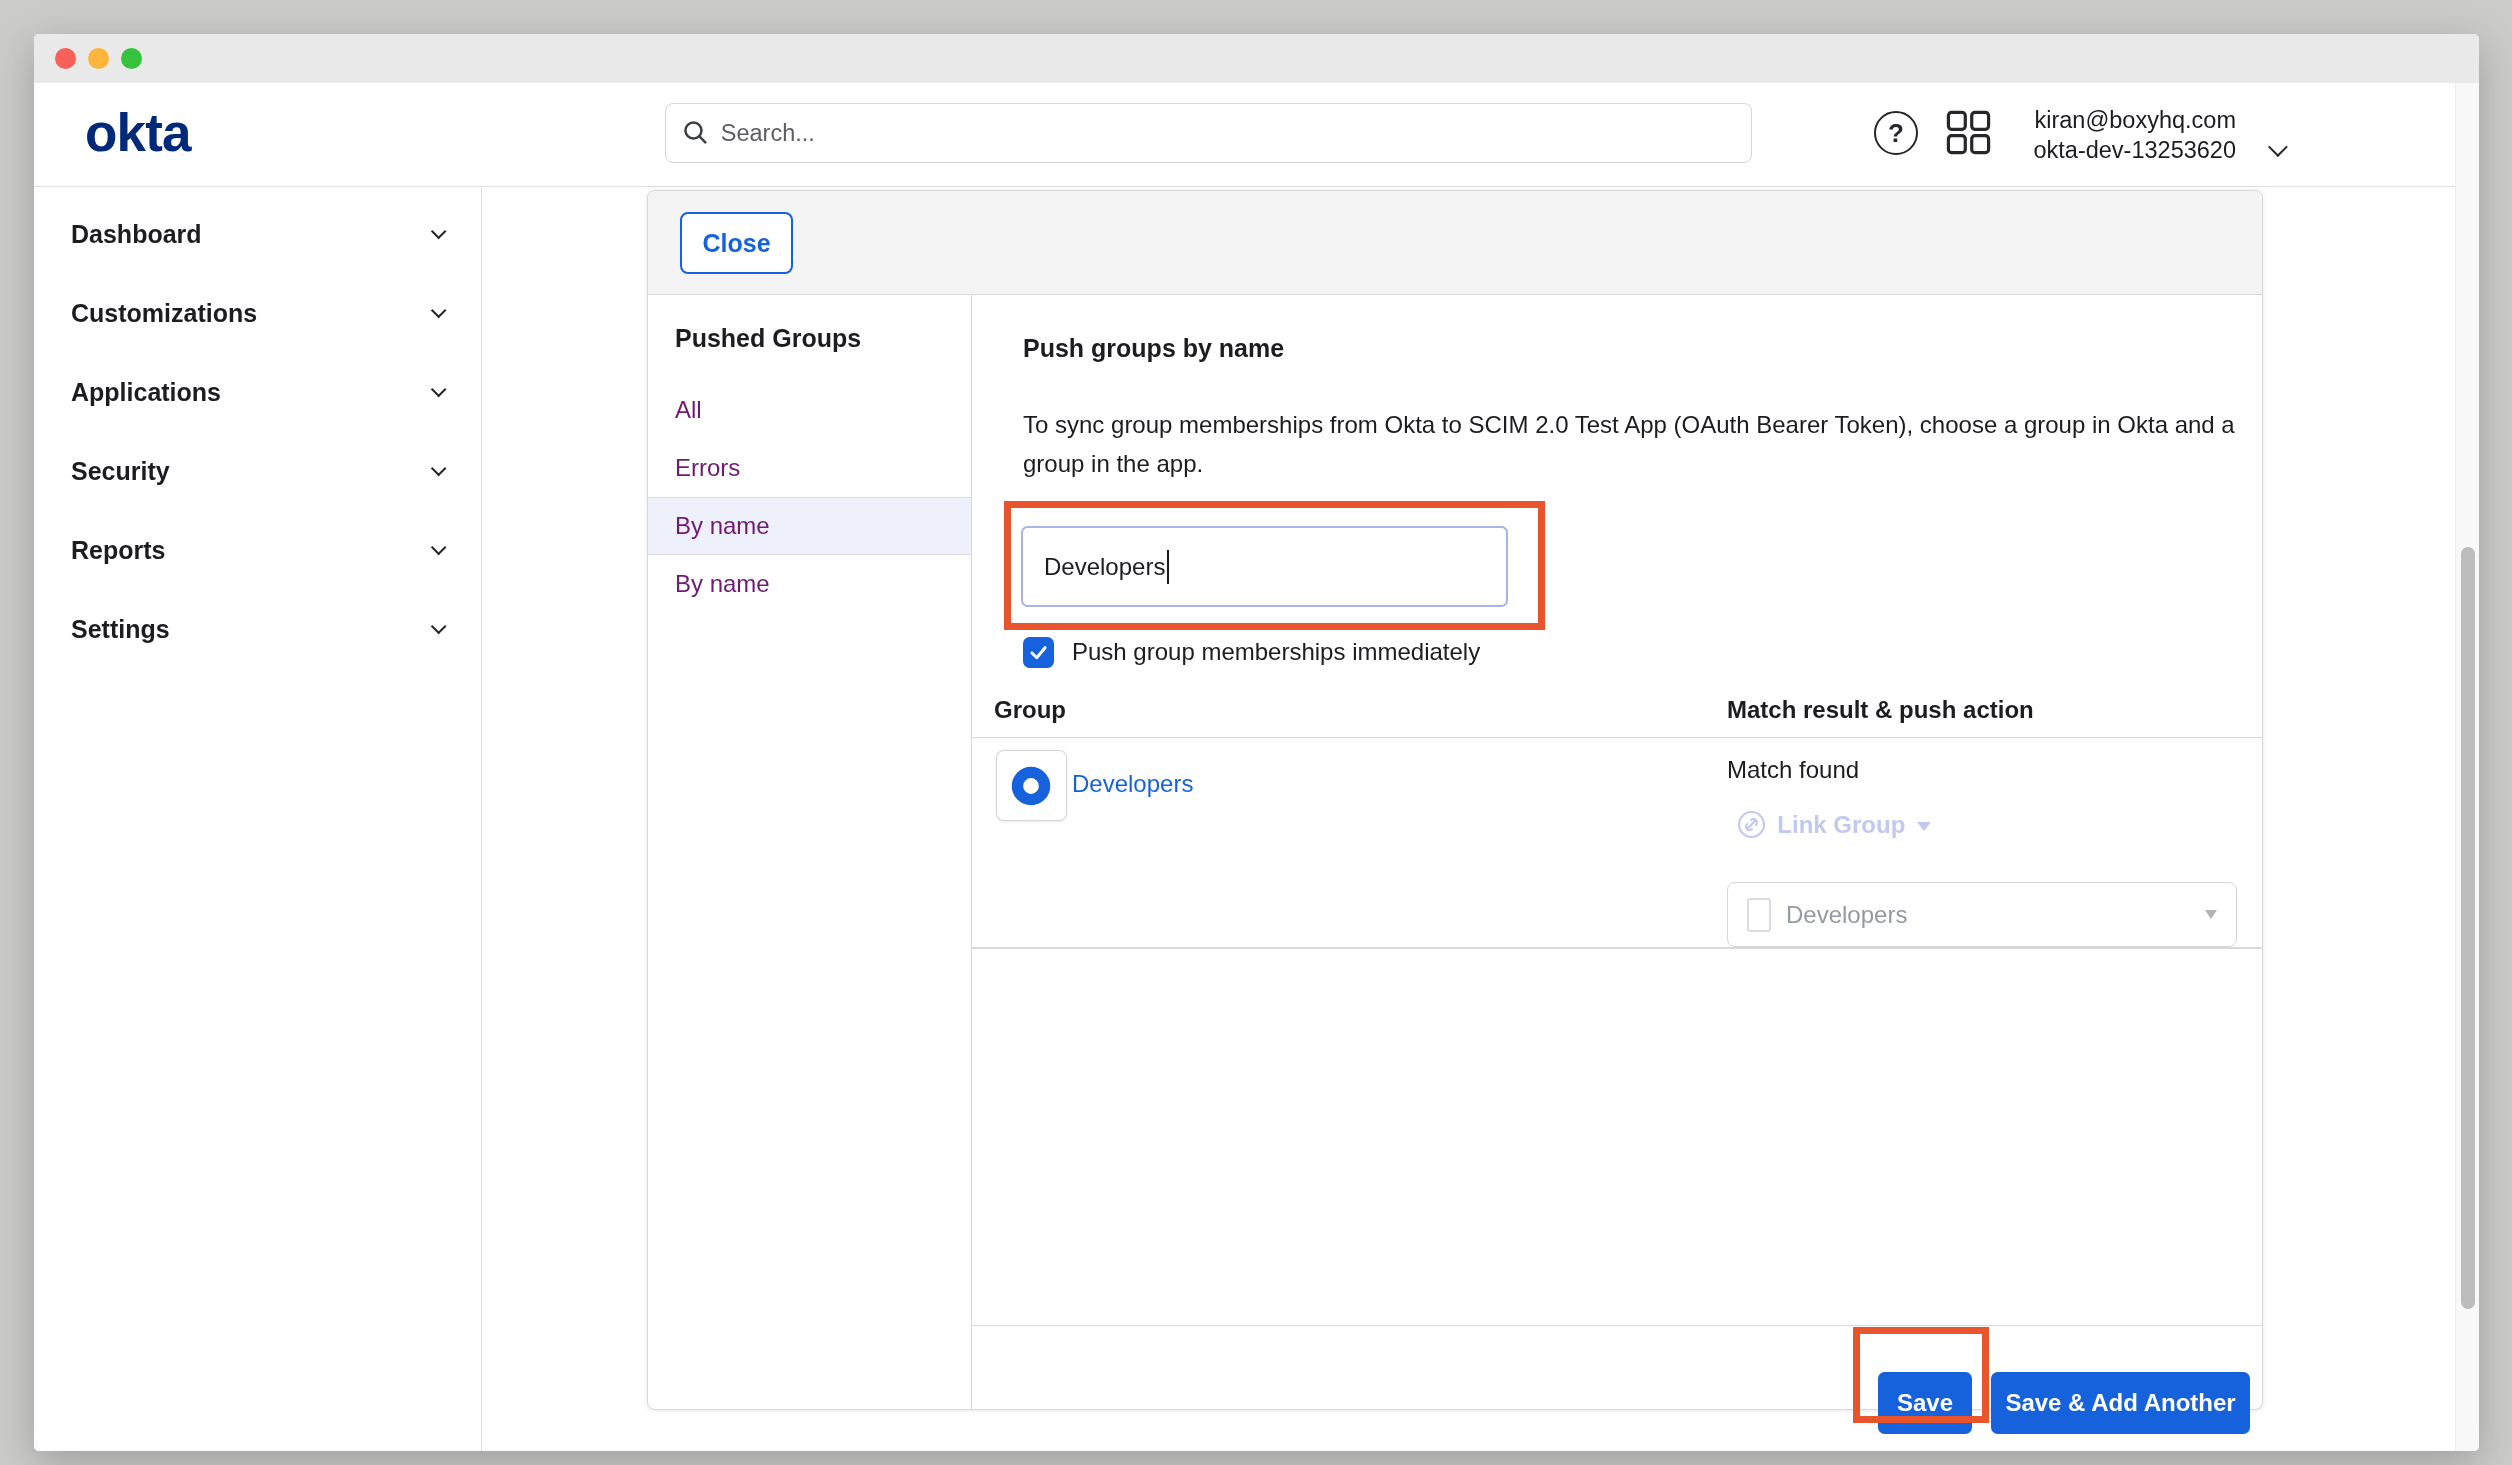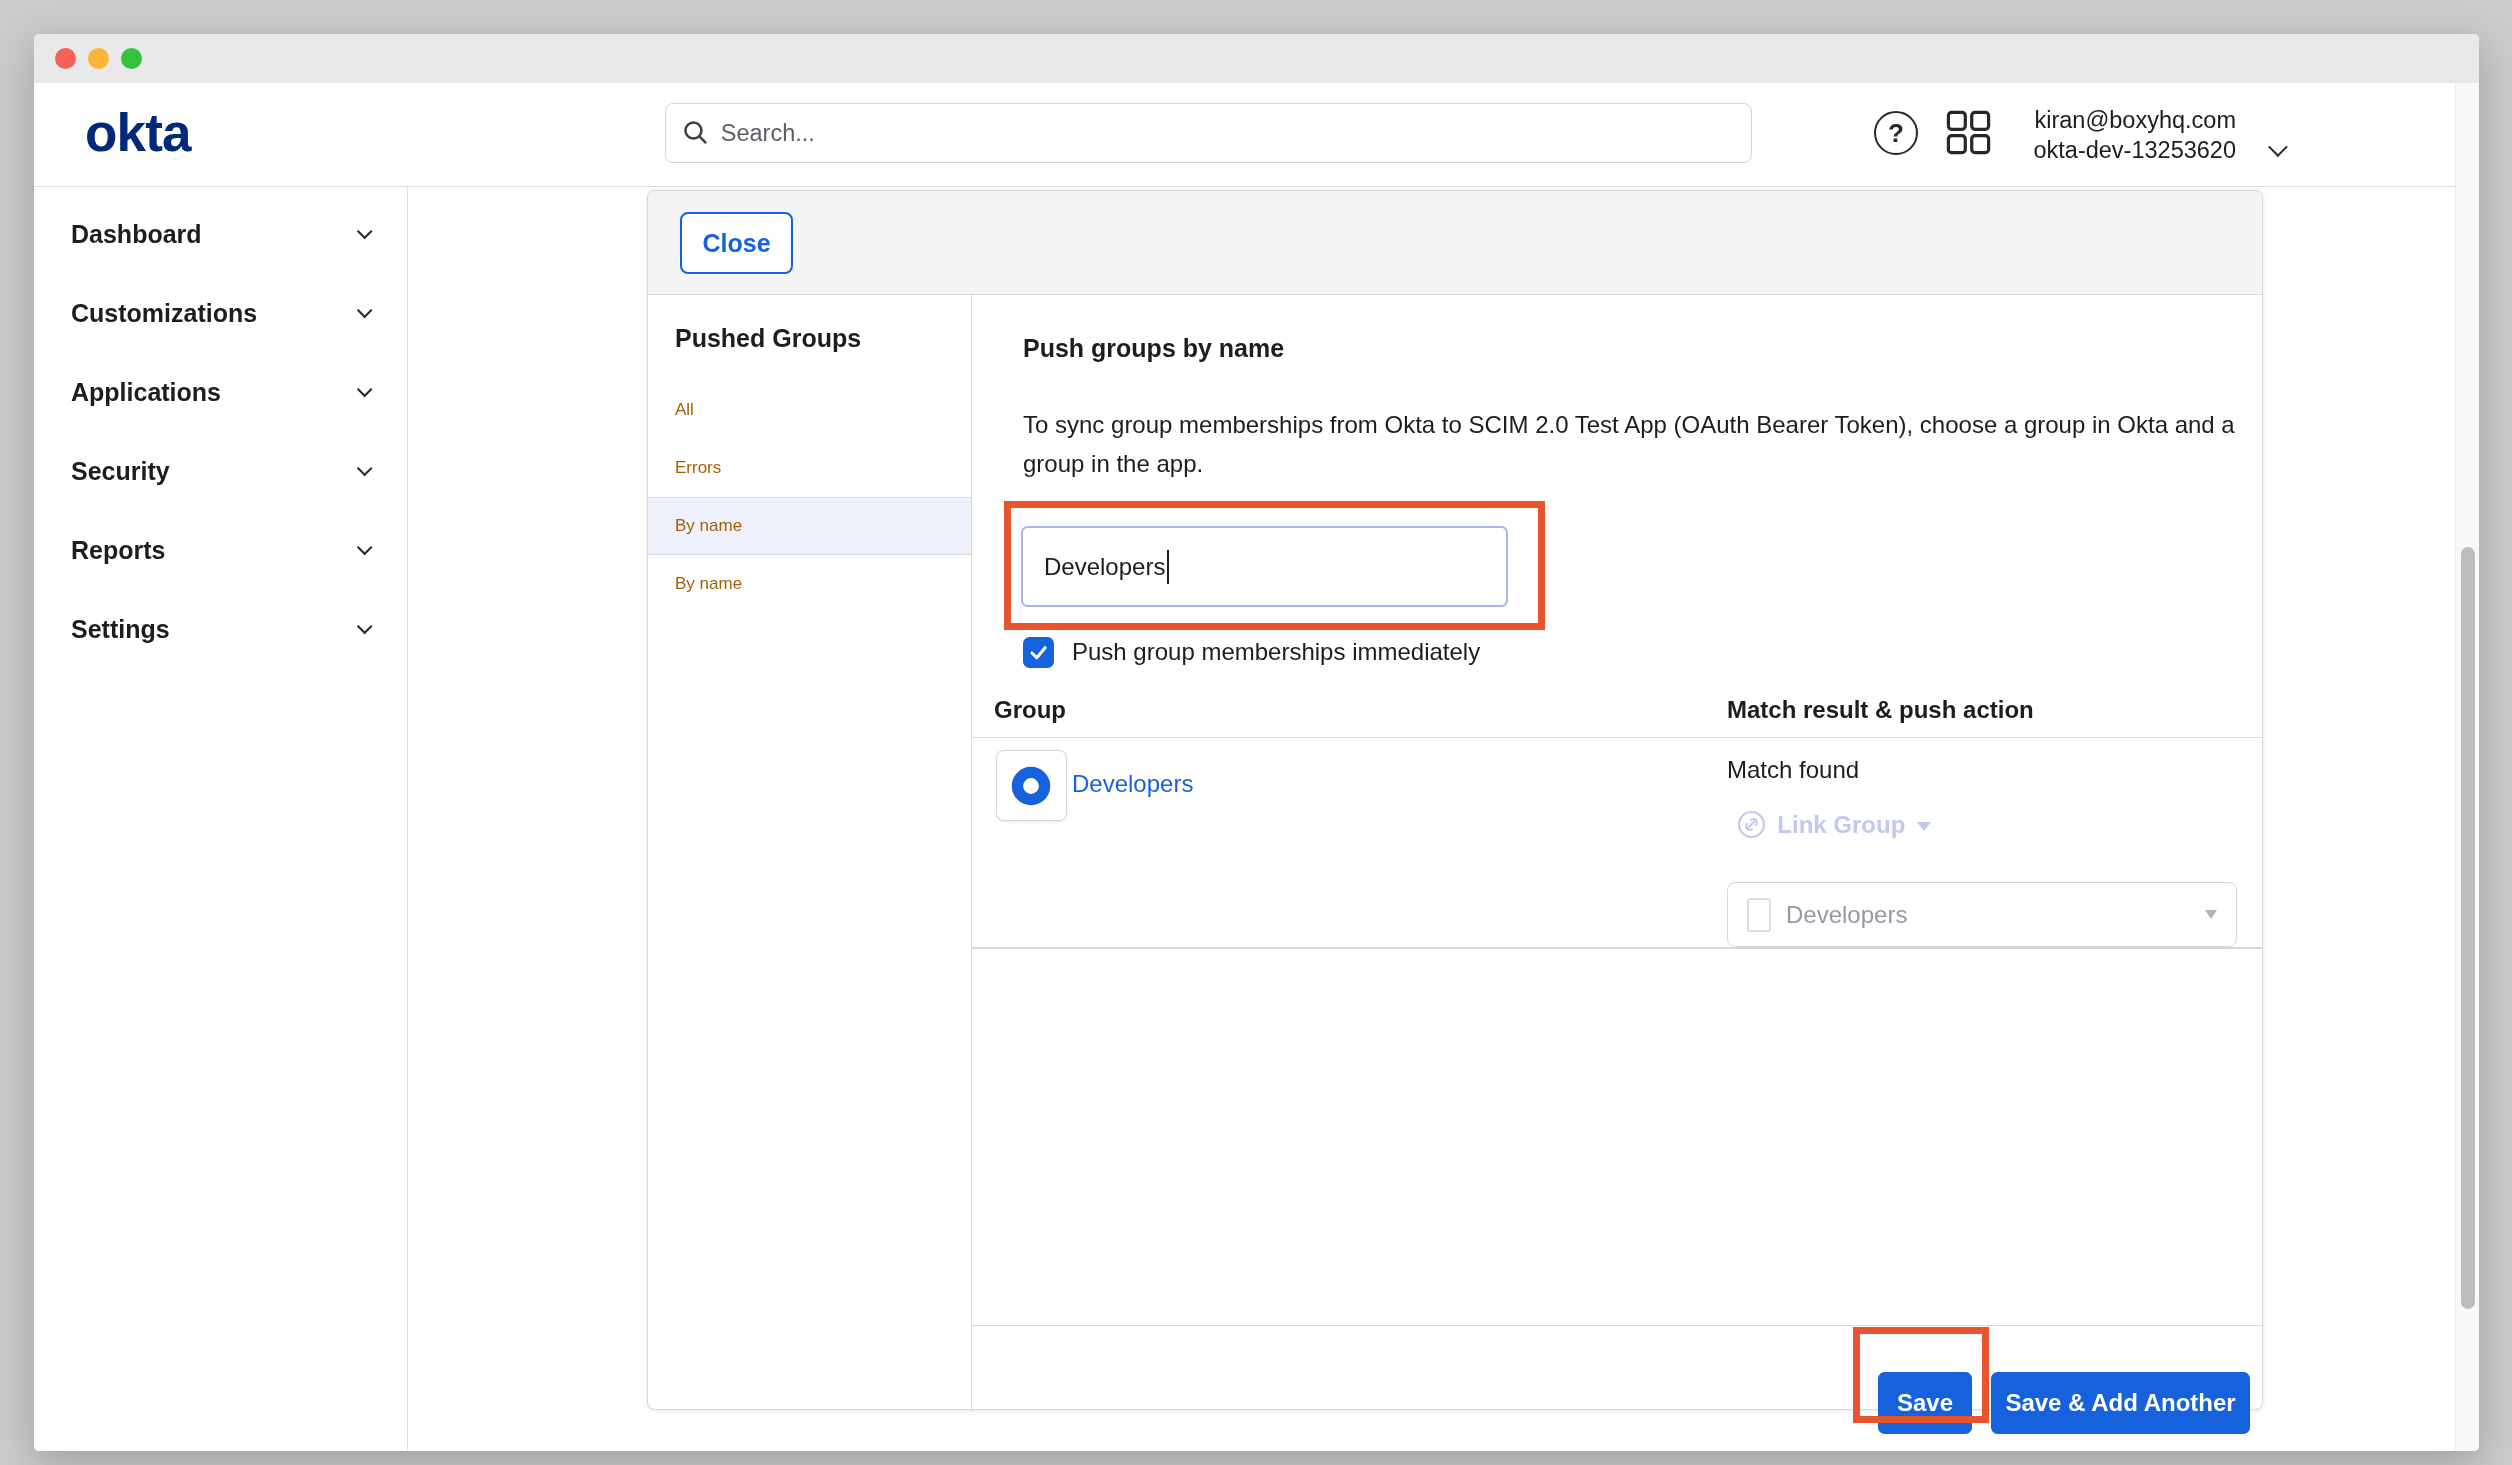--- a/index.html
+++ b/index.html
@@ -26,43 +26,43 @@
   .help-btn { position:absolute; left:1840px; top:28px; width:44px; height:44px; border:2.4px solid #26262b;
               border-radius:50%; display:flex; align-items:center; justify-content:center;
               font-size:26px; font-weight:700; color:#26262b; }
   .grid-btn { position:absolute; left:1912px; top:27px; width:45px; height:45px; }
   .account { position:absolute; right:243px; top:22px; text-align:right; font-size:23.5px; line-height:30px;
              color:#1d1d21; }
   .acct-chev { position:absolute; right:194px; top:57px; width:13.8px; height:13.8px;
                border-right:2.4px solid #26262b; border-bottom:2.4px solid #26262b; transform:rotate(45deg); }
 
   
-  .sidebar { position:absolute; left:0; top:153px; width:374px; bottom:0; border-right:0.8px solid #dcdcdc;
+  .sidebar { position:absolute; left:0; top:153px; width:448px; bottom:0; border-right:0.8px solid #dcdcdc;
              padding-top:8px; background:#fff; }
   .side-item { height:79px; display:flex; align-items:center; justify-content:space-between; padding:0 37px; cursor:pointer; }
   .side-label { font-size:25px; font-weight:600; color:#1d1d21; }
   .side-chev { width:11.3px; height:11.3px; border-right:2.4px solid #26262b; border-bottom:2.4px solid #26262b;
                transform:rotate(45deg); margin-top:-4.9px; }
 
   
   .card { position:absolute; left:613px; top:156px; width:1616px; height:1220px; background:#fff;
           border:0.8px solid #d8d8d8; border-radius:8px; box-shadow:0 0.8px 4px rgba(0,0,0,.10); }
   .card-topbar { height:104px; background:#f4f4f4; border-bottom:0.8px solid #d8d8d8; border-radius:7.3px 7.3px 0 0;
                  position:relative; }
   .close-btn { position:absolute; left:32px; top:21px; width:113px; height:62px; background:#fff;
                border:2.4px solid #1662dd; border-radius:8px; color:#1662dd; font-size:25px; font-weight:700;
                display:flex; align-items:center; justify-content:center; cursor:pointer; }
   .card-body { display:flex; height:1114px; }
 
   
   .subnav { width:324px; border-right:0.8px solid #d8d8d8; flex-shrink:0; }
   .subnav-title { height:86px; display:flex; align-items:center; padding-left:27px; font-size:25px;
                   font-weight:700; color:#1d1d21; }
-  .subnav-item { height:58px; display:flex; align-items:center; padding-left:27px; font-size:17px;
-                 color:#a16207; cursor:pointer; }
+  .subnav-item { height:58px; display:flex; align-items:center; padding-left:27px; font-size:24px;
+                 color:#701a75; cursor:pointer; }
   .subnav-item.selected { background:#eef1fb; border-top:0.8px solid #dcdcdc; border-bottom:0.8px solid #dcdcdc; }
 
   
   .content { position:relative; flex:1; }
   .content-title { position:absolute; left:51px; top:39px; font-size:25px; font-weight:700; color:#1d1d21; }
   .content-desc { position:absolute; left:51px; top:110px; width:1214px; font-size:24px; line-height:39px;
                   color:#1d1d21; }
 
   .annot { position:absolute; border:7.3px solid #e8542e; z-index:6; pointer-events:none; }
   .annot-input { left:32px; top:206px; width:541px; height:129px; }

